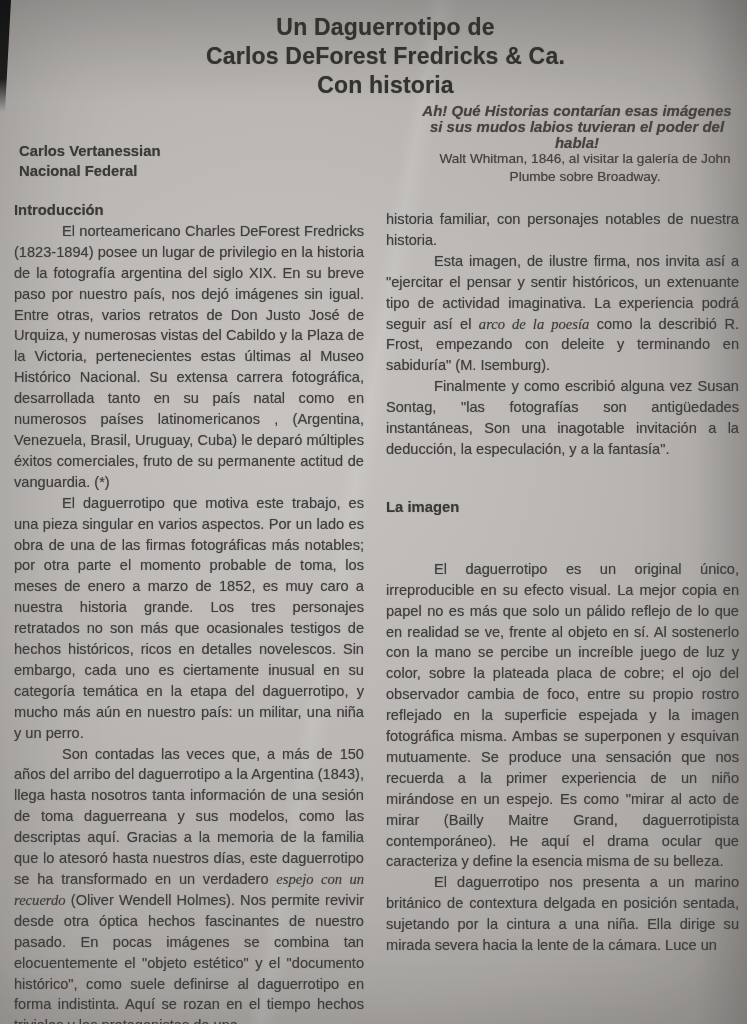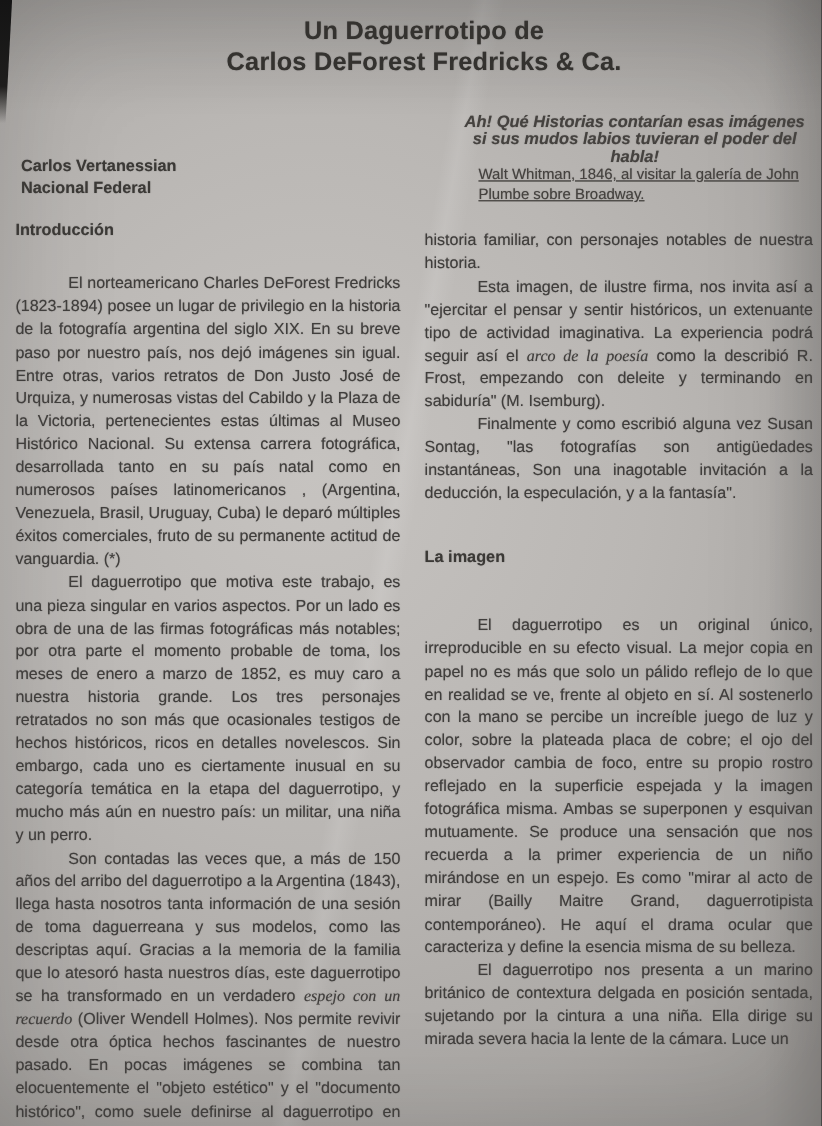--- a/index.html
+++ b/index.html
@@ -28,45 +28,46 @@
     text-align:center;font-weight:bold;font-size:23px;line-height:29px;
     color:#34322f;letter-spacing:0.2px;margin-left:24px;
   }
   .epigraph{
     position:absolute;top:103px;right:10px;width:320px;
     text-align:center;font-style:italic;font-weight:bold;
     font-size:15px;line-height:16px;color:#45423f;
   }
   .attribution{
     position:absolute;top:150px;right:12px;width:300px;
-    text-align:left;font-size:13.6px;line-height:18px;color:#45423f;text-decoration:underline;
+    text-align:center;font-size:13.6px;line-height:18px;color:#45423f;
   }
   .author{
     position:absolute;top:141px;left:19px;
     font-weight:bold;font-size:14.8px;line-height:20px;color:#3b3936;
   }
   .col{position:absolute;text-align:justify;font-size:14.6px;line-height:20.9px;}
   .col-left{left:14px;top:200px;width:350px;}
   .col-right{left:386px;top:209px;width:353px;}
   .sec-heading{font-weight:bold;font-size:14.8px;color:#3b3936;margin:0;}
-  .col-left .sec-heading{margin-bottom:27px;}
+  .col-left .sec-heading{}
   .col-right .sec-heading{margin-top:37px;margin-bottom:41px;}
   p.body-par{margin:0;text-indent:48px;}
   p.body-par.no-indent{text-indent:0;}
   .i{font-style:italic;font-family:Liberation Serif, serif;}
 </style>
 </head>
 <body>
 
 <div class="photo">
   <div class="edge-shadow-left"></div>
 
   <div class="title txt">
     <div>Un Daguerrotipo de</div>
     <div>Carlos DeForest Fredricks &amp; Ca.</div>
+    <div>Con historia</div>
   </div>
 
   <div class="epigraph txt">Ah! Qué Historias contarían esas imágenes si sus mudos labios tuvieran el poder del habla!</div>
   <div class="attribution txt">Walt Whitman, 1846, al visitar la galería de John Plumbe sobre Broadway.</div>
 
   <div class="author txt">
     <div>Carlos Vertanessian</div>
     <div>Nacional Federal</div>
   </div>
 

